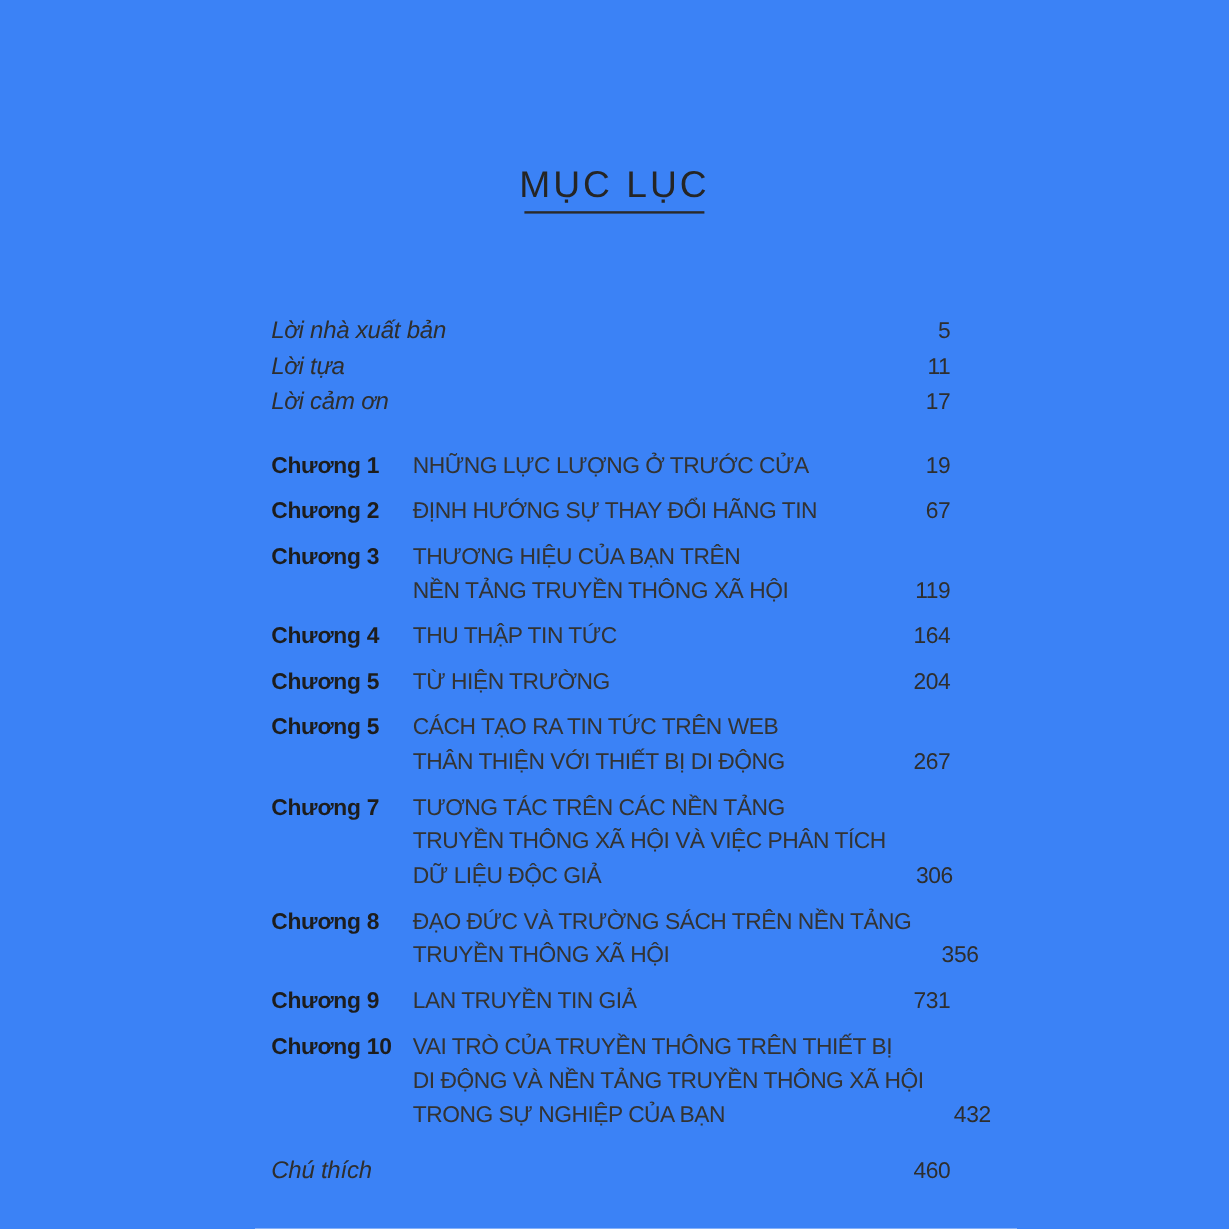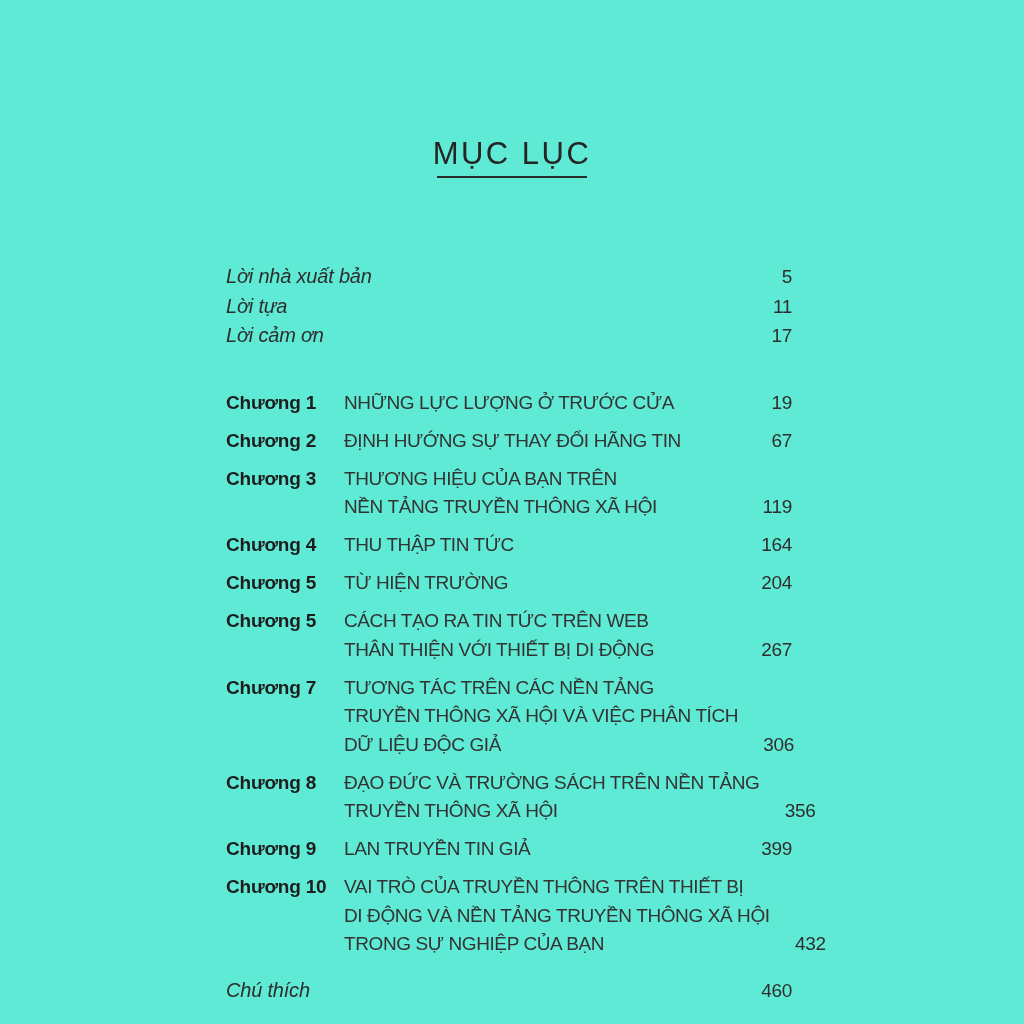--- a/index.html
+++ b/index.html
@@ -5,21 +5,21 @@
   * { margin: 0; padding: 0; box-sizing: border-box; }
   html, body {
     width: 1024px; height: 1024px;
     background: #ffffff;
     font-family: "Liberation Sans", sans-serif;
     overflow: hidden;
   }
   .page {
     position: relative;
     width: 1024px; height: 1024px;
-    background: #5eead4;
+    background: #3b82f6;
     color: #2d2d2d;
   }
   .page-title {
     position: absolute;
     top: 136px; left: 0; width: 1024px;
     text-align: center;
     font-size: 31px;
     font-weight: 500;
     letter-spacing: 2.5px;
     color: #252525;
@@ -28,21 +28,21 @@
     position: absolute;
     top: 176px; left: 437px;
     width: 150px; height: 2px;
     background: #2a2a2a;
   }
   .toc {
     position: absolute;
     top: 262px; left: 226px;
     width: 566px;
   }
-  .front-section { margin-bottom: 38px; }
+  .front-section { margin-bottom: 24px; }
   .front-row, .back-row {
     display: flex;
     align-items: baseline;
     line-height: 28.5px;
     font-size: 20px;
   }
   .front-label, .back-label {
     flex: 1;
     font-style: italic;
     color: #2e2e2e;
@@ -162,21 +162,21 @@
             <div class="title-line">ĐẠO ĐỨC VÀ TRƯỜNG SÁCH TRÊN NỀN TẢNG</div>
             <div class="title-line">TRUYỀN THÔNG XÃ HỘI</div>
           </div>
           <span class="page-num">356</span>
         </div>
         <div class="chapter-entry">
           <span class="chapter-label">Chương 9</span>
           <div class="chapter-title">
             <div class="title-line">LAN TRUYỀN TIN GIẢ</div>
           </div>
-          <span class="page-num">399</span>
+          <span class="page-num">731</span>
         </div>
         <div class="chapter-entry">
           <span class="chapter-label">Chương 10</span>
           <div class="chapter-title">
             <div class="title-line">VAI TRÒ CỦA TRUYỀN THÔNG TRÊN THIẾT BỊ</div>
             <div class="title-line">DI ĐỘNG VÀ NỀN TẢNG TRUYỀN THÔNG XÃ HỘI</div>
             <div class="title-line">TRONG SỰ NGHIỆP CỦA BẠN</div>
           </div>
           <span class="page-num">432</span>
         </div>

